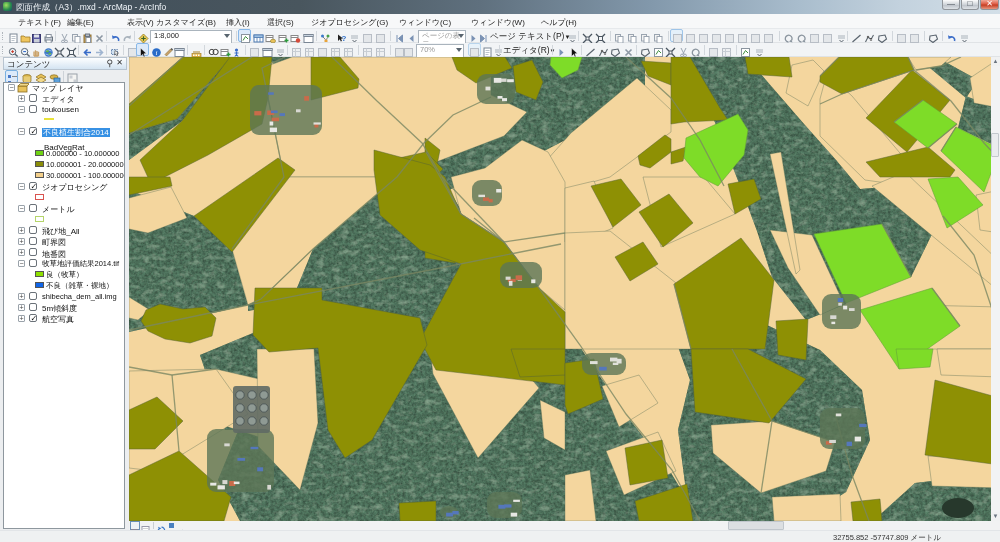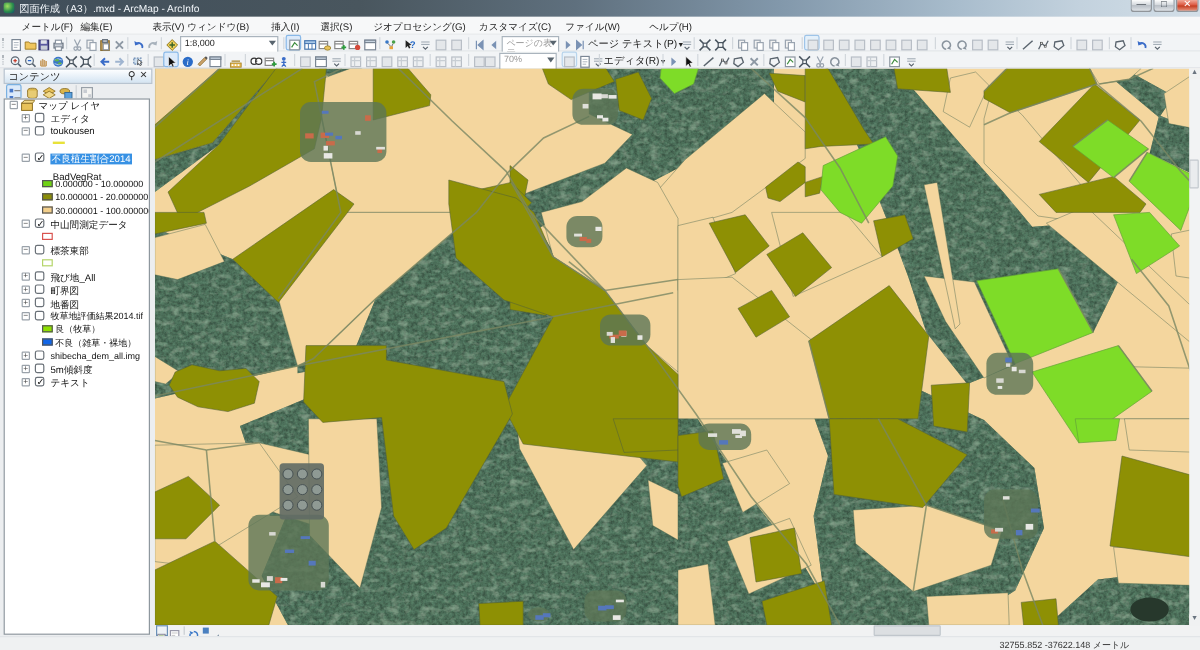--- a/index.html
+++ b/index.html
@@ -45,29 +45,29 @@
       <b>—</b>
     </div>
  <div class="wbtn" style="left:961px">
       <b>□</b>
     </div>
  <div class="wbtn close" style="left:980px;width:19px">
       <b>✕</b>
     </div>
 </div>
 <div class="abs" id="menubar">
- <span style="left:18px">メートル(F)</span>
+ <span style="left:18px">テキスト(F)</span>
     <span style="left:67px">編集(E)</span>
     <span style="left:127px">表示(V)</span>
-    <span style="left:156px">ウィンドウ(B)</span>
+    <span style="left:156px">カスタマイズ(B)</span>
     <span style="left:226px">挿入(I)</span>
     <span style="left:267px">選択(S)</span>
     <span style="left:311px">ジオプロセシング(G)</span>
-    <span style="left:399px">カスタマイズ(C)</span>
-    <span style="left:471px">ファイル(W)</span>
+    <span style="left:399px">ウィンドウ(C)</span>
+    <span style="left:471px">ウィンドウ(W)</span>
     <span style="left:541px">ヘルプ(H)</span>
 </div>
 <div class="abs tb" id="tb1">
     <div class="grip" style="left:2px"></div>
     <div class="ic" style="left:8px;top:1px"><svg width="11" height="11">
         <rect x="2" y="1" width="7" height="9" fill="#fff" stroke="#7a8694"></rect>
         <path d="M3.5 3.5h4M3.5 5.5h4M3.5 7.5h3" stroke="#aab4be" stroke-width="0.8"></path>
       </svg></div>
     <div class="ic" style="left:19.5px;top:1px"><svg width="11" height="11">
         <path d="M1 3 h3 l1 1 h5 v5 h-9 z" fill="#f0c65e" stroke="#a07c28" stroke-width="0.8"></path>
@@ -763,25 +763,25 @@
       <div class="ti" style="left:38px;top:44px;font-size:8px"><span style="background:#3791e4;color:#fff;padding:0 1px">不良植生割合2014</span></div>
       <div class="ti" style="left:40px;top:60px;font-size:8px">BadVegRat</div>
       <div class="sw" style="left:31px;top:67px;background:#6fd313"></div>
       <div class="ti" style="left:42px;top:66px;font-size:7.5px">0.000000 - 10.000000</div>
       <div class="sw" style="left:31px;top:78px;background:#8a8d08"></div>
       <div class="ti" style="left:42px;top:77px;font-size:7.5px">10.000001 - 20.000000</div>
       <div class="sw" style="left:31px;top:89px;background:#f3cf8b"></div>
       <div class="ti" style="left:42px;top:88px;font-size:7.5px">30.000001 - 100.000000</div>
       <div class="exp" style="left:14px;top:100px">−</div>
       <div class="cb on" style="left:25px;top:99px"></div>
-      <div class="ti" style="left:38px;top:99px;font-size:8px">中山間測定データ</div>
+      <div class="ti" style="left:38px;top:99px;font-size:8px">ジオプロセシング</div>
       <div class="sw" style="left:31px;top:111px;background:#fff;border:1.5px solid #d9534f;width:9px;height:6px"></div>
       <div class="exp" style="left:14px;top:122px">−</div>
       <div class="cb" style="left:25px;top:121px"></div>
-      <div class="ti" style="left:38px;top:121px;font-size:8px">標茶東部</div>
+      <div class="ti" style="left:38px;top:121px;font-size:8px">メートル</div>
       <div class="sw" style="left:31px;top:133px;background:#fff;border:1.5px solid #b5d56a;width:9px;height:6px"></div>
       <div class="exp" style="left:14px;top:144px">+</div>
       <div class="cb" style="left:25px;top:143px"></div>
       <div class="ti" style="left:38px;top:143px;font-size:8px">飛び地_All</div>
       <div class="exp" style="left:14px;top:155px">+</div>
       <div class="cb" style="left:25px;top:154px"></div>
       <div class="ti" style="left:38px;top:154px;font-size:8px">町界図</div>
       <div class="exp" style="left:14px;top:166px">+</div>
       <div class="cb" style="left:25px;top:165px"></div>
       <div class="ti" style="left:38px;top:166px;font-size:8px">地番図</div>
@@ -793,21 +793,21 @@
       <div class="sw" style="left:31px;top:199px;background:#1166e8"></div>
       <div class="ti" style="left:42px;top:198px;font-size:7.5px">不良（雑草・裸地）</div>
       <div class="exp" style="left:14px;top:210px">+</div>
       <div class="cb" style="left:25px;top:209px"></div>
       <div class="ti" style="left:38px;top:209px;font-size:7.5px">shibecha_dem_all.img</div>
       <div class="exp" style="left:14px;top:221px">+</div>
       <div class="cb" style="left:25px;top:220px"></div>
       <div class="ti" style="left:38px;top:220px;font-size:8px">5m傾斜度</div>
       <div class="exp" style="left:14px;top:232px">+</div>
       <div class="cb on" style="left:25px;top:231px"></div>
-      <div class="ti" style="left:38px;top:231px;font-size:8px">テキスト</div>
+      <div class="ti" style="left:38px;top:231px;font-size:8px">航空写真</div>
     </div>
 </div>
 <div class="abs" id="vscroll">
  <div class="sbtn" style="left:0;top:0">▲</div>
  <div class="sbtn" style="left:0;top:455px">▼</div>
  <div style="position:absolute;left:0px;top:76px;width:8px;height:24px;background:#eaecee;border:1px solid #c2c8cd;border-radius:1px"></div>
 </div>
 <div class="abs" id="hscrollrow">
     <div style="position:absolute;left:1px;top:0px;width:10px;height:9px;border:1px solid #6a90b8;background:#eef2f6"><svg width="8" height="7">
         <rect x="0.5" y="0.5" width="6" height="5.5" fill="#fff" stroke="#889"></rect>
@@ -822,13 +822,13 @@
         <path d="M4.5 1.2 A3.2 3.2 0 1 1 1.6 3" fill="none" stroke="#3a78c8" stroke-width="1.2"></path>
         <path d="M1 0.8 L2 3.8 L4.4 2.3Z" fill="#3a78c8"></path>
       </svg></div>
     <div style="position:absolute;left:40px;top:1.5px;width:5px;height:5px;background:#4a80c0"></div>
     <div style="position:absolute;left:49px;top:1px"><svg width="7" height="7">
         <path d="M4.5 0.5 L1.5 3 L4.5 5.5Z" fill="#8899aa"></path>
       </svg></div>
     <div style="position:absolute;left:599px;top:0px;width:56px;height:9px;background:#dcdfe2;border:1px solid #c0c6cc;border-radius:1px"></div>
   </div>
 <div class="abs" id="statusbar">
-    <span class="coord">32755.852  -37622.148 メートル</span>
+    <span class="coord">32755.852  -57747.809 メートル</span>
   </div>
 </body></html>

